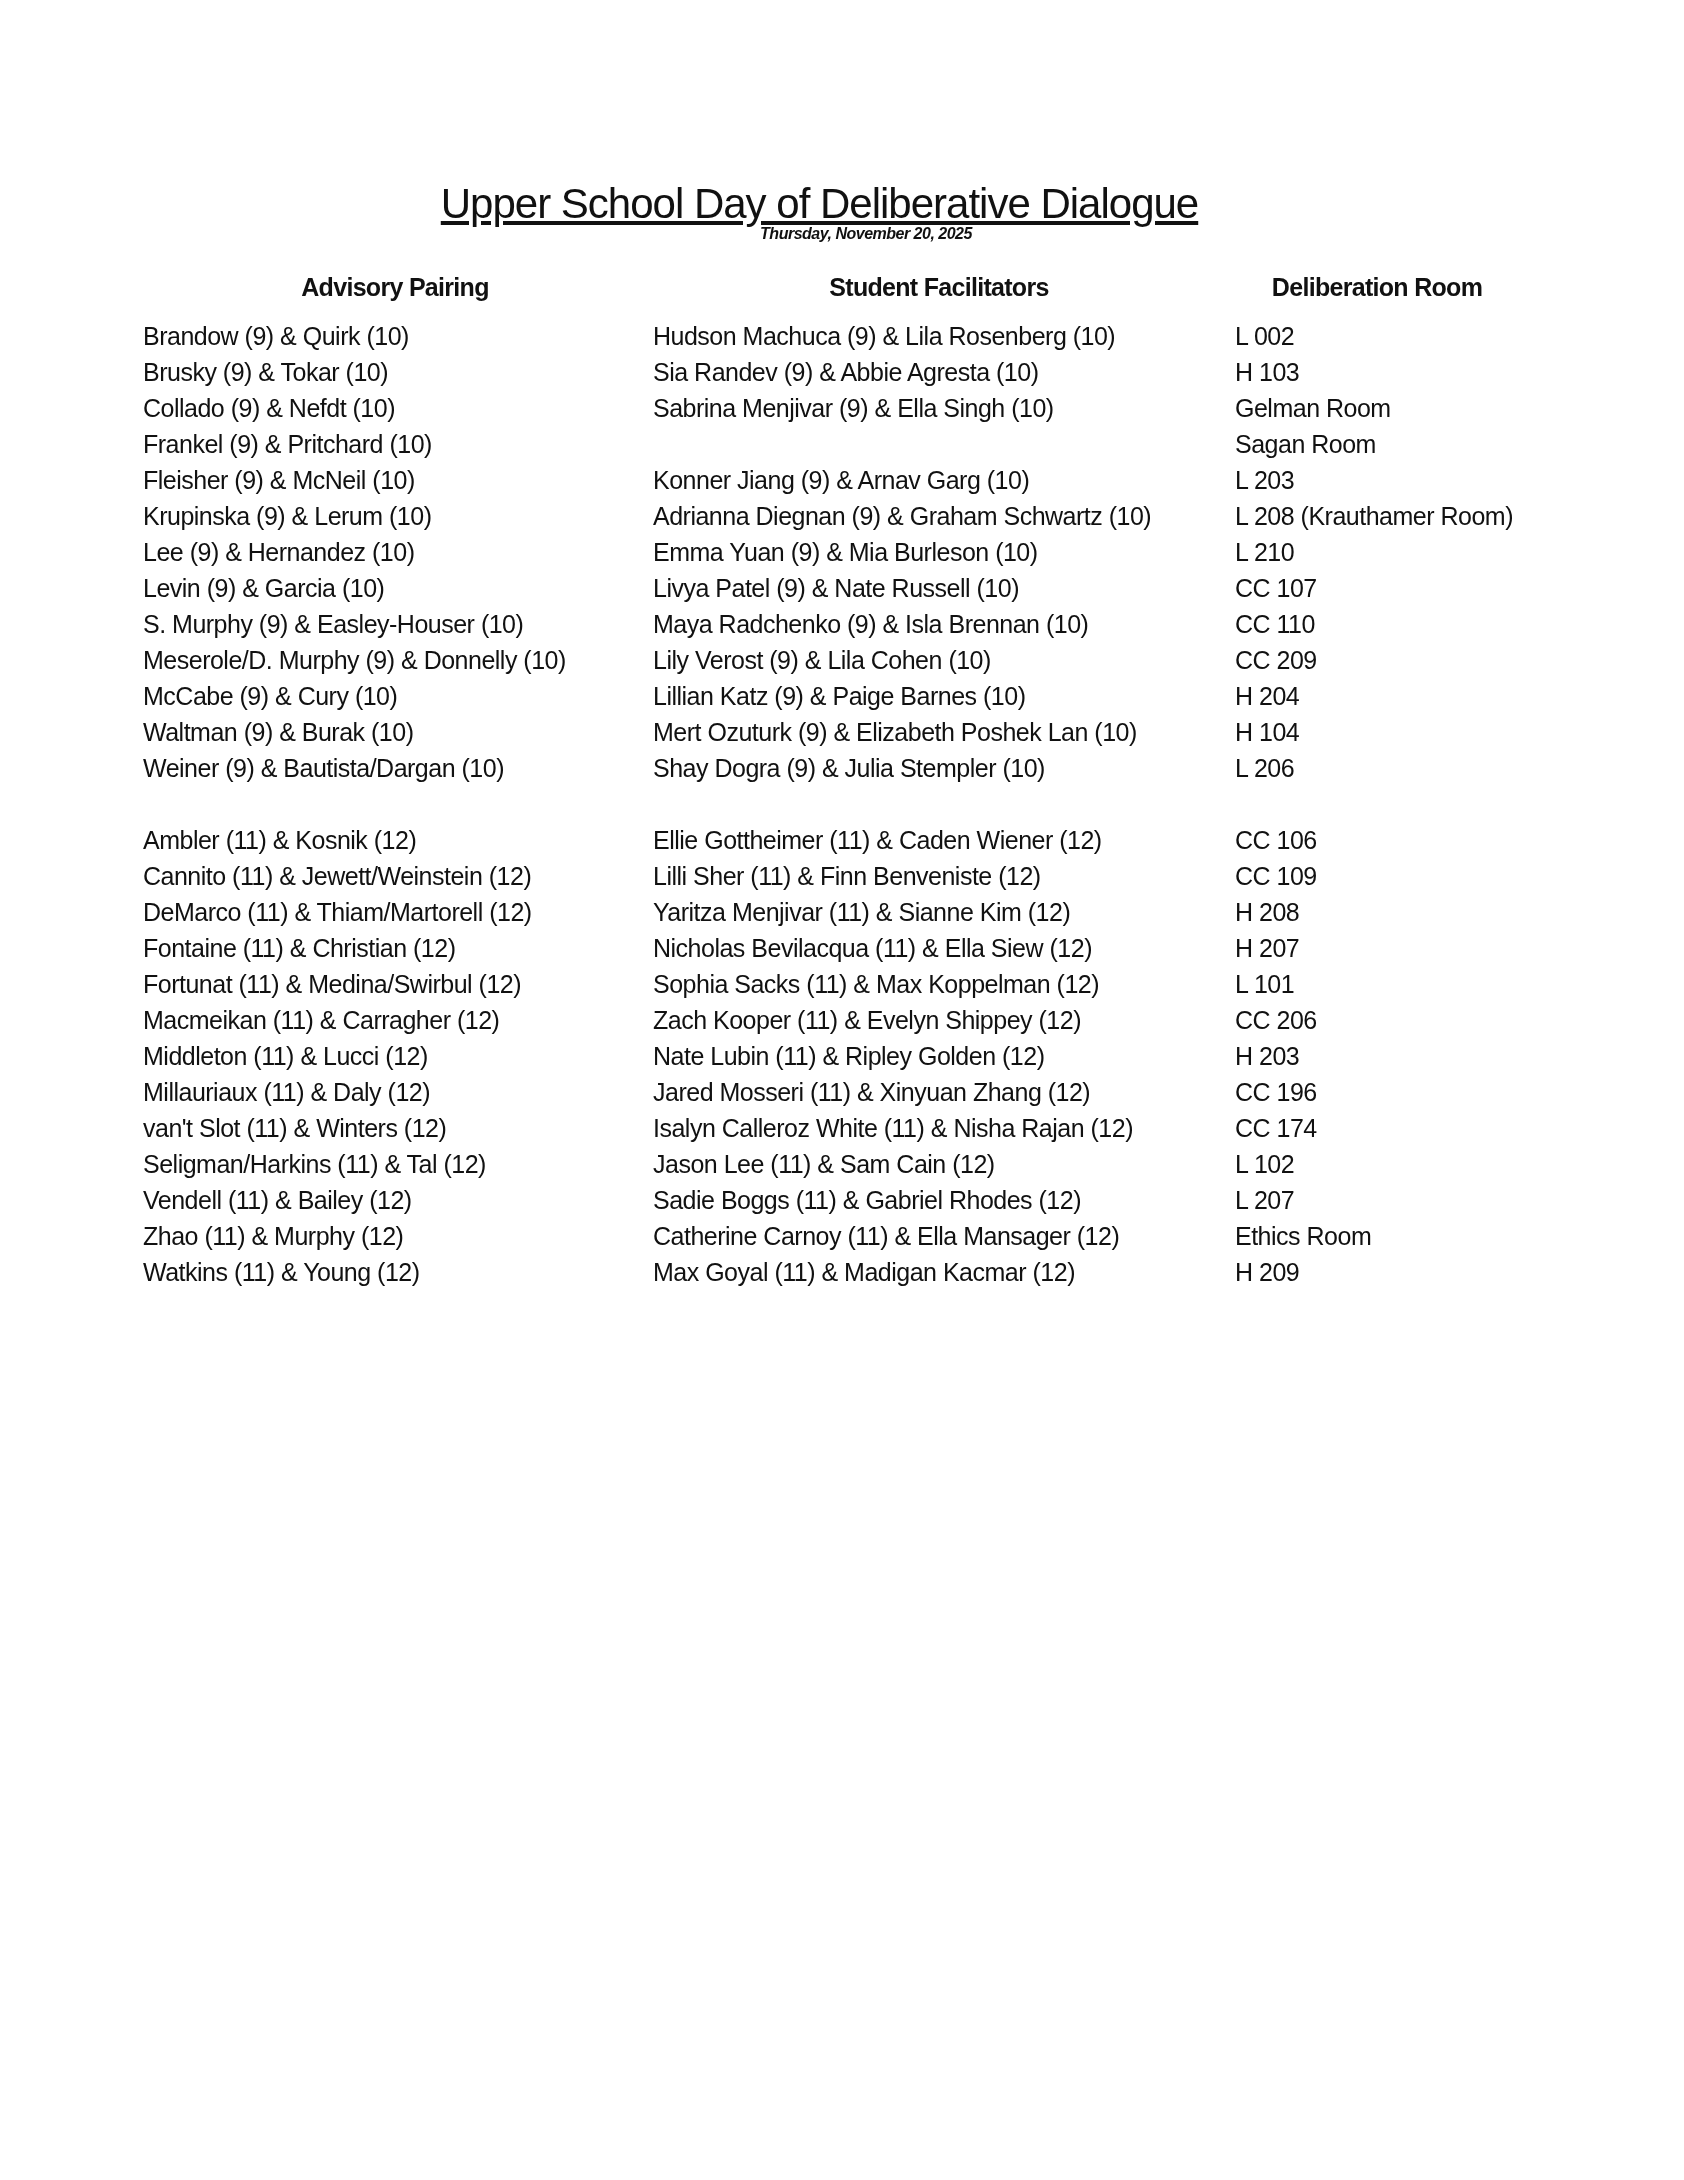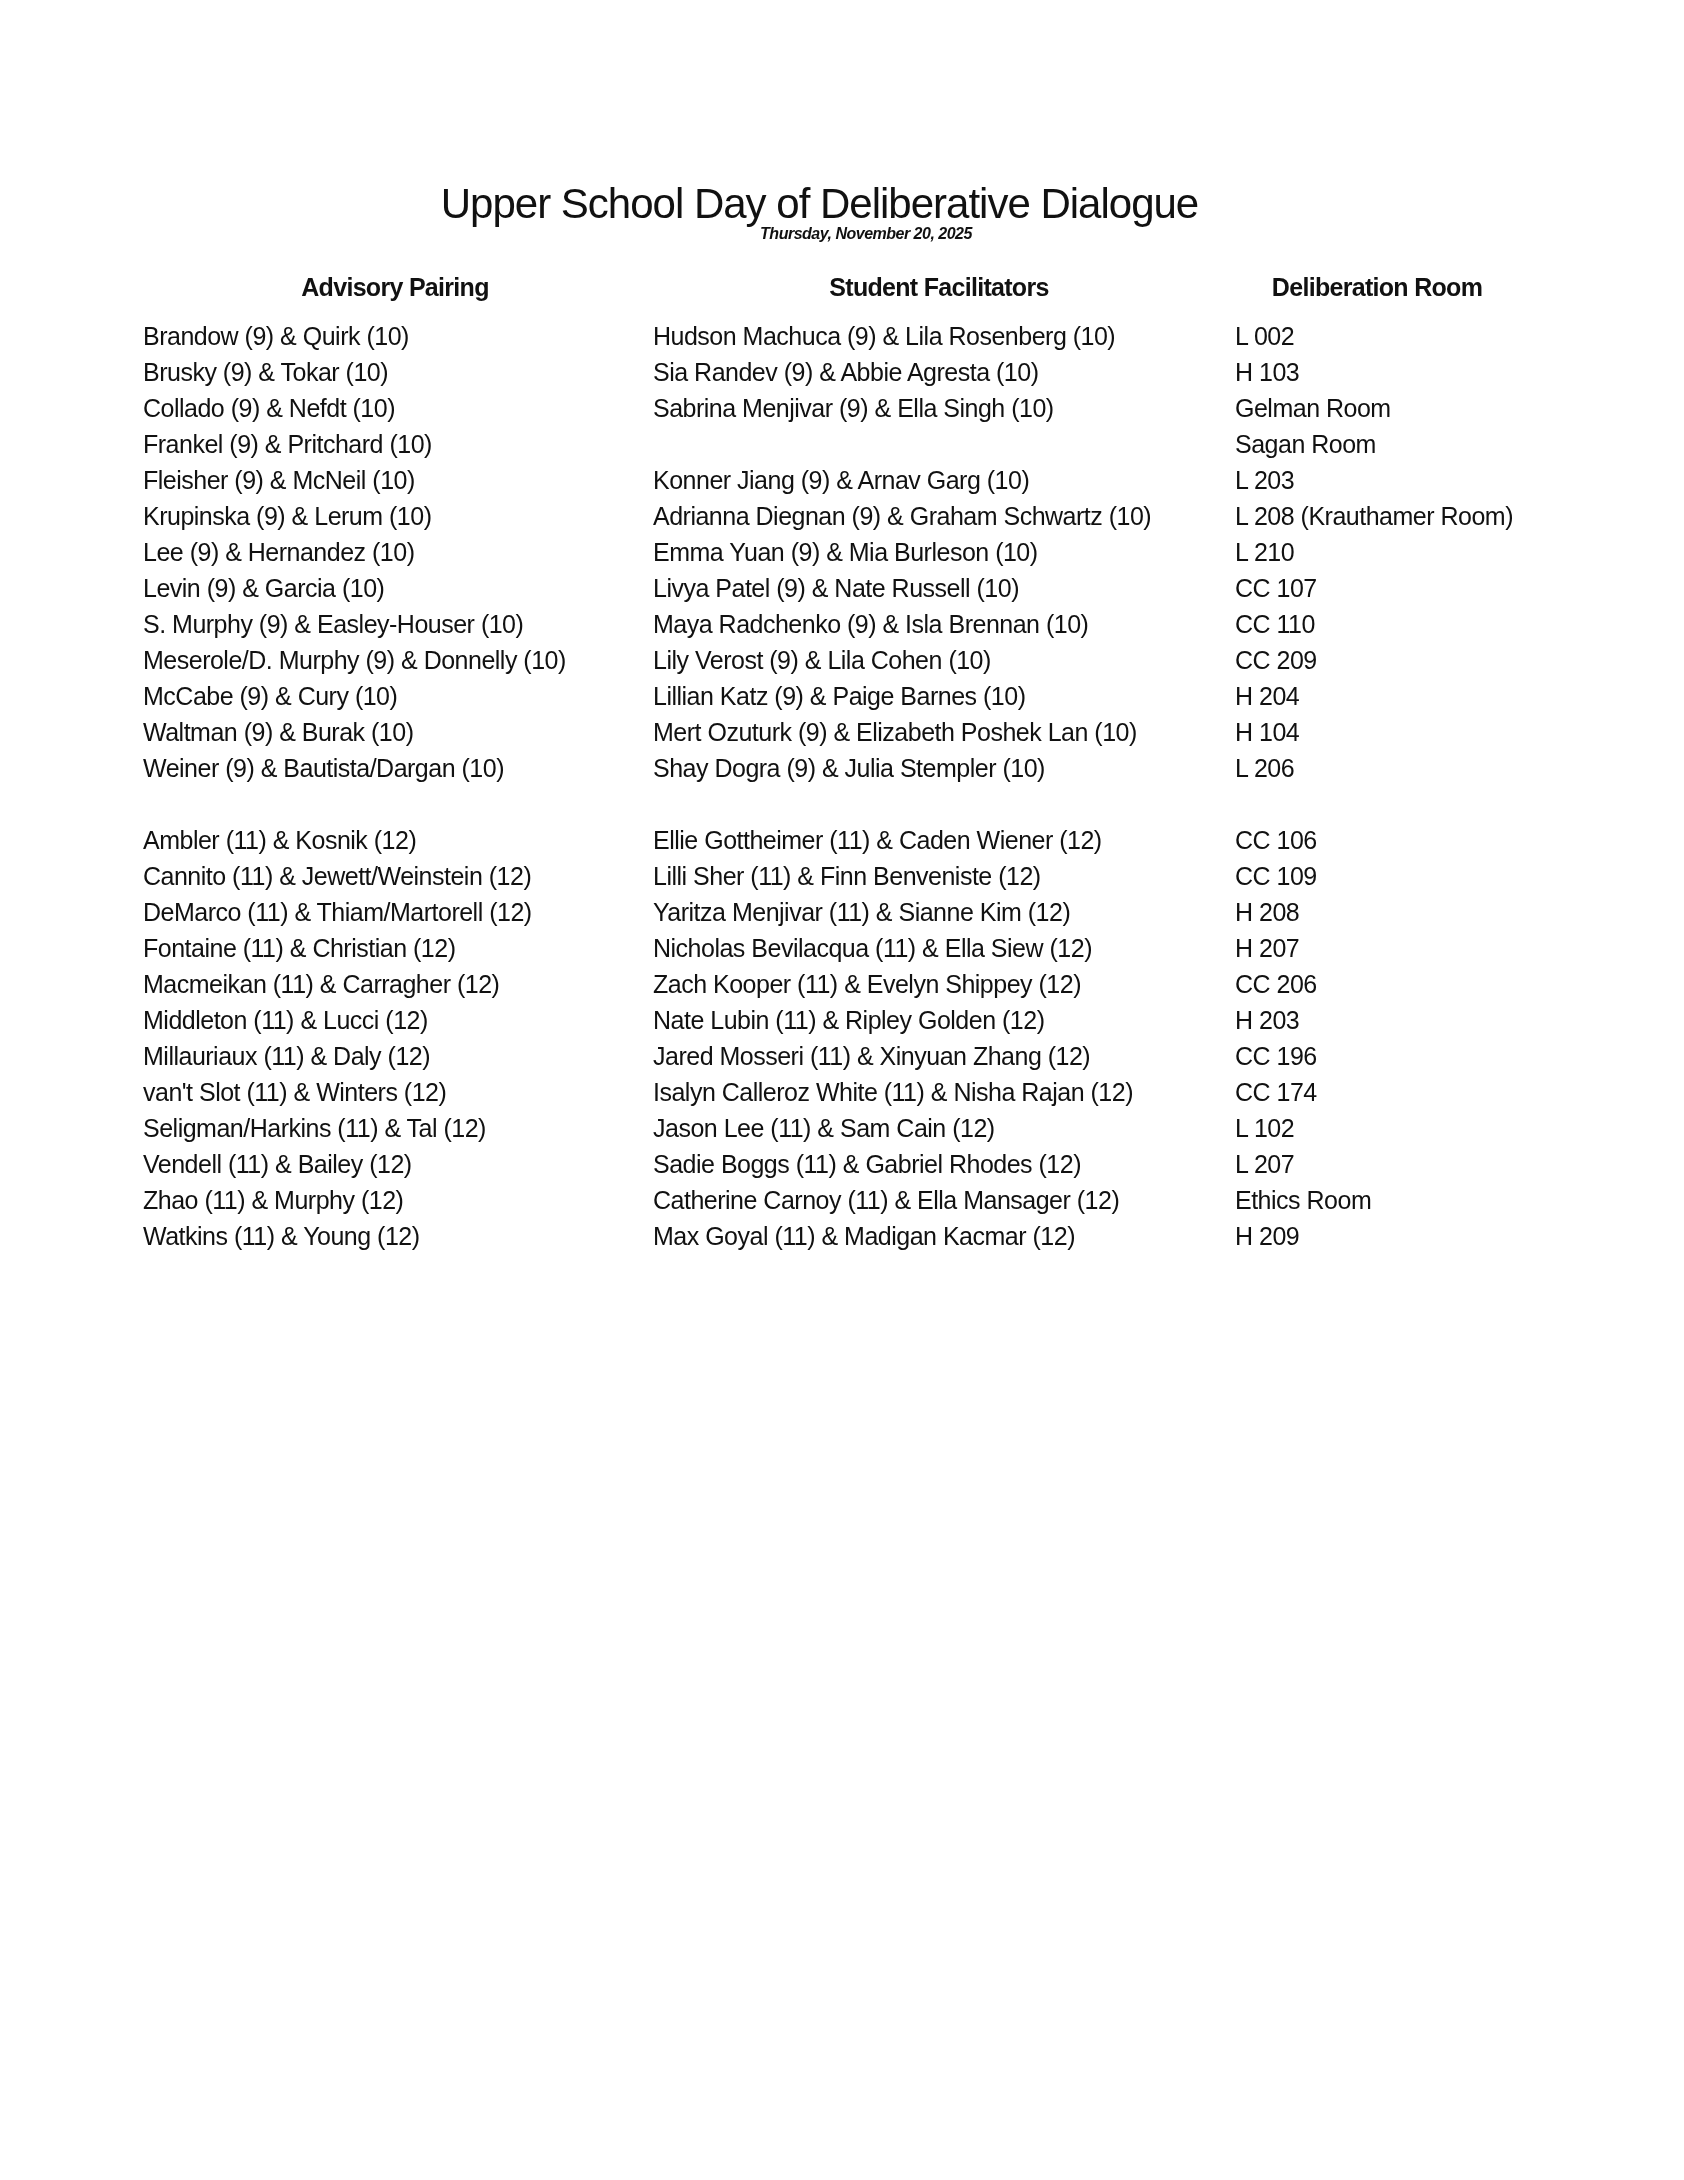--- a/index.html
+++ b/index.html
@@ -4,21 +4,21 @@
 <style>
   html, body { margin: 0; padding: 0; background: #ffffff; }
   body {
     width: 1685px; height: 2181px; position: relative; overflow: hidden;
     font-family: "Liberation Sans", "DejaVu Sans", sans-serif;
     color: #111111;
   }
   .title {
     position: absolute; left: 0; width: 1639px; top: 150px;
     text-align: center; font-size: 42px; line-height: 51px;
-    letter-spacing: -1px; font-weight: normal;
+    letter-spacing: -1px; font-weight: normal; text-decoration: underline;
   }
   .subtitle {
     position: absolute; left: 0; width: 1664px; top: 219px;
     text-align: center; font-size: 16px; line-height: 29px;
     font-weight: bold; font-style: italic; letter-spacing: -0.5px; padding-left: 34px;
   }
   .col-header {
     position: absolute; top: 271px; font-size: 25px; line-height: 32px;
     font-weight: bold; letter-spacing: -0.7px; white-space: nowrap;
     transform: translateX(-50%);
@@ -129,20 +129,25 @@
       <div class="cell c-advisory">DeMarco (11) &amp; Thiam/Martorell (12)</div>
       <div class="cell c-facilitators">Yaritza Menjivar (11) &amp; Sianne Kim (12)</div>
       <div class="cell c-room">H 208</div>
     </div>
     <div class="row">
       <div class="cell c-advisory">Fontaine (11) &amp; Christian (12)</div>
       <div class="cell c-facilitators">Nicholas Bevilacqua (11) &amp; Ella Siew (12)</div>
       <div class="cell c-room">H 207</div>
     </div>
     <div class="row">
+      <div class="cell c-advisory">Fortunat (11) &amp; Medina/Swirbul (12)</div>
+      <div class="cell c-facilitators">Sophia Sacks (11) &amp; Max Koppelman (12)</div>
+      <div class="cell c-room">L 101</div>
+    </div>
+    <div class="row">
       <div class="cell c-advisory">Macmeikan (11) &amp; Carragher (12)</div>
       <div class="cell c-facilitators">Zach Kooper (11) &amp; Evelyn Shippey (12)</div>
       <div class="cell c-room">CC 206</div>
     </div>
     <div class="row">
       <div class="cell c-advisory">Middleton (11) &amp; Lucci (12)</div>
       <div class="cell c-facilitators">Nate Lubin (11) &amp; Ripley Golden (12)</div>
       <div class="cell c-room">H 203</div>
     </div>
     <div class="row">

